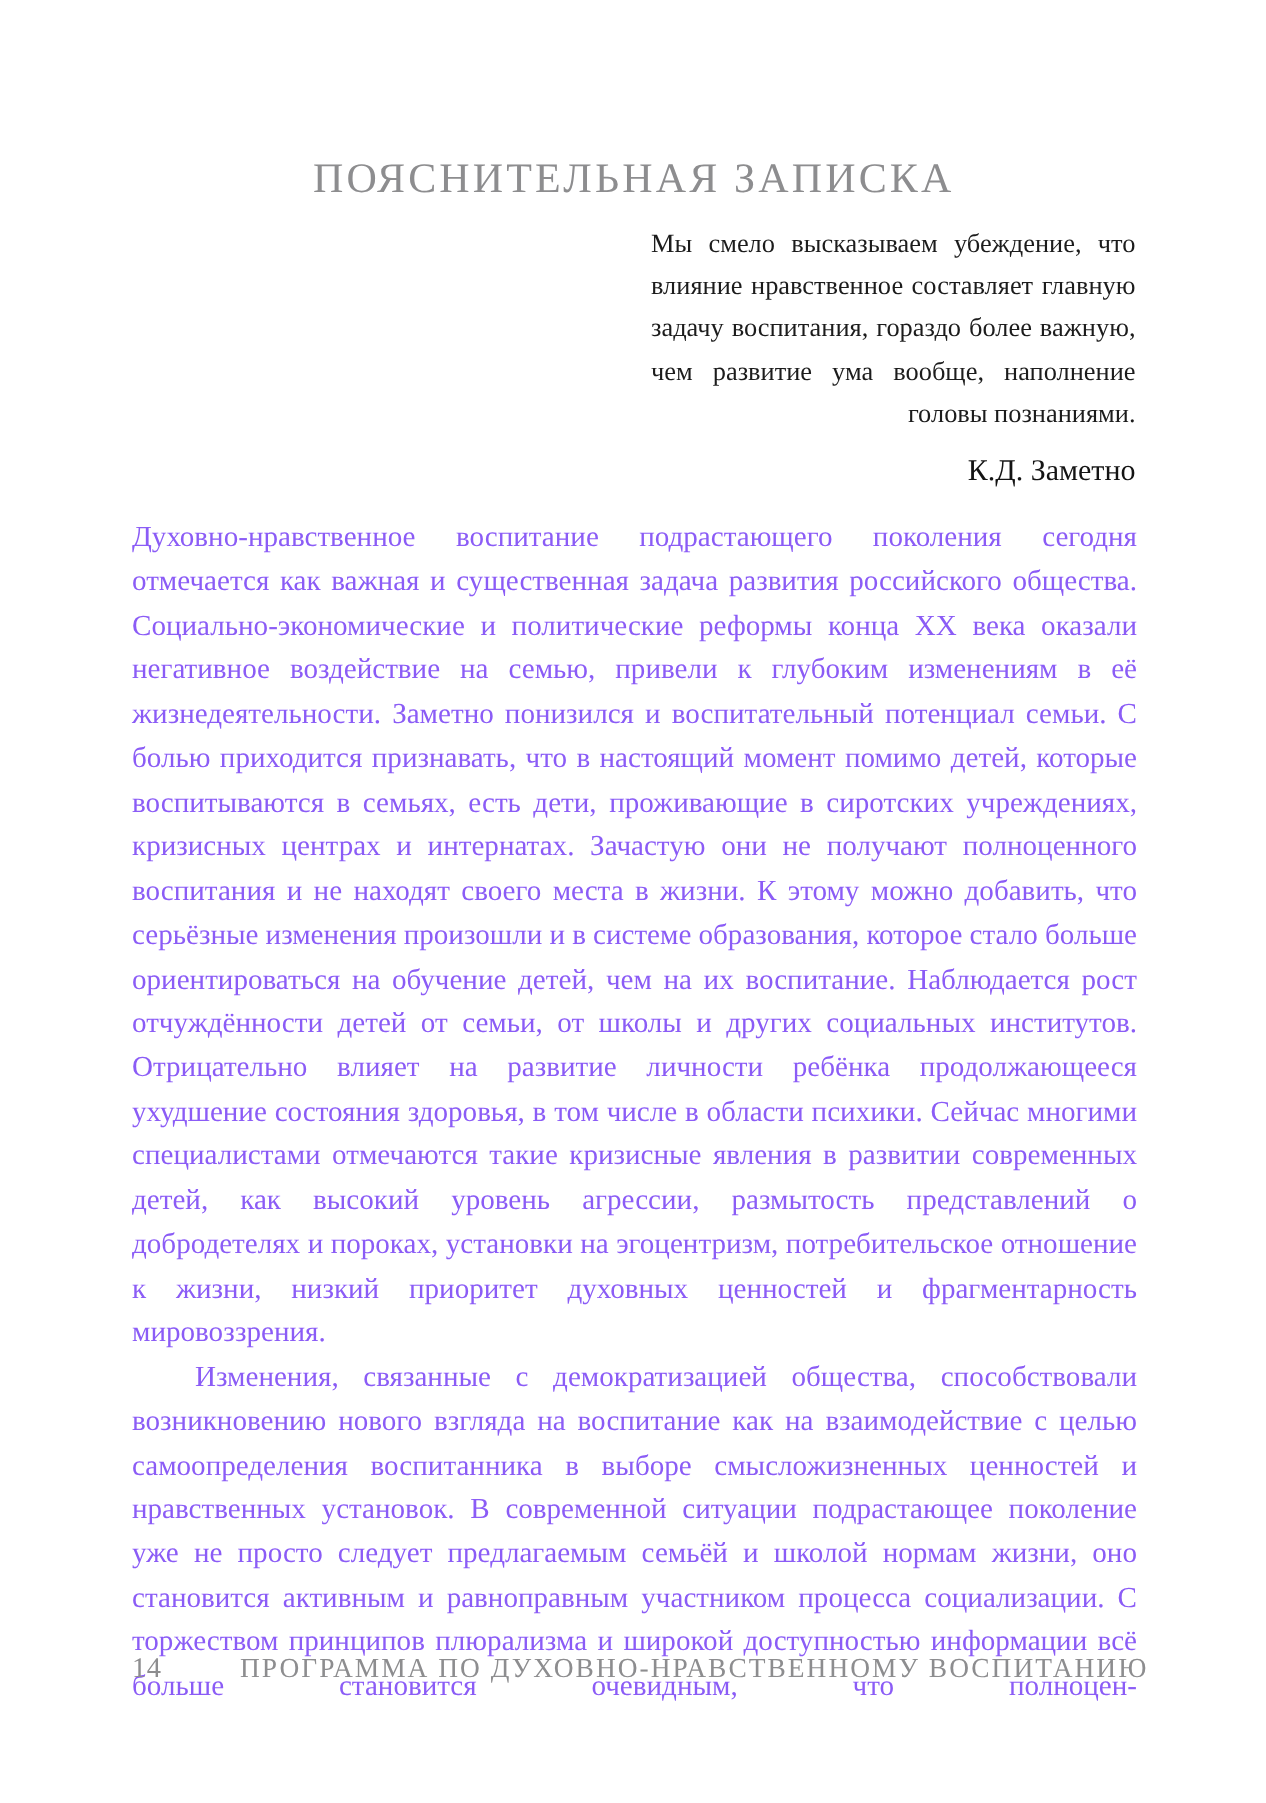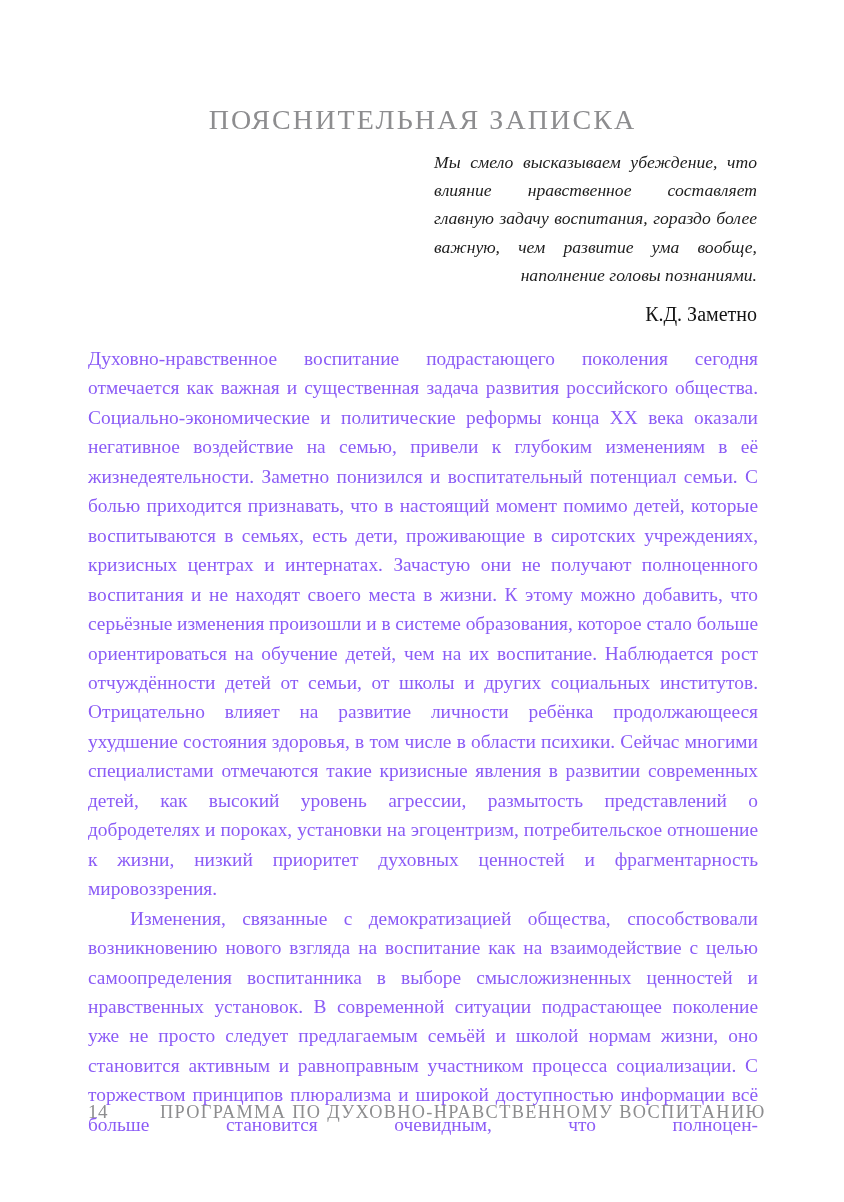--- a/index.html
+++ b/index.html
@@ -34,21 +34,20 @@
   }
 
   
   .epigraph {
     position: absolute;
     left: 434px;
     top: 148px;
     width: 323px;
   }
   .epigraph-text {
-    font-style: italic;
     font-size: 17.6px;
     line-height: 28.2px;
     text-align: justify;
     text-align-last: right;
     color: #1c1c1c;
     hyphens: manual;
   }
   .epigraph-attr {
     margin-top: 12px;
     text-align: right;

